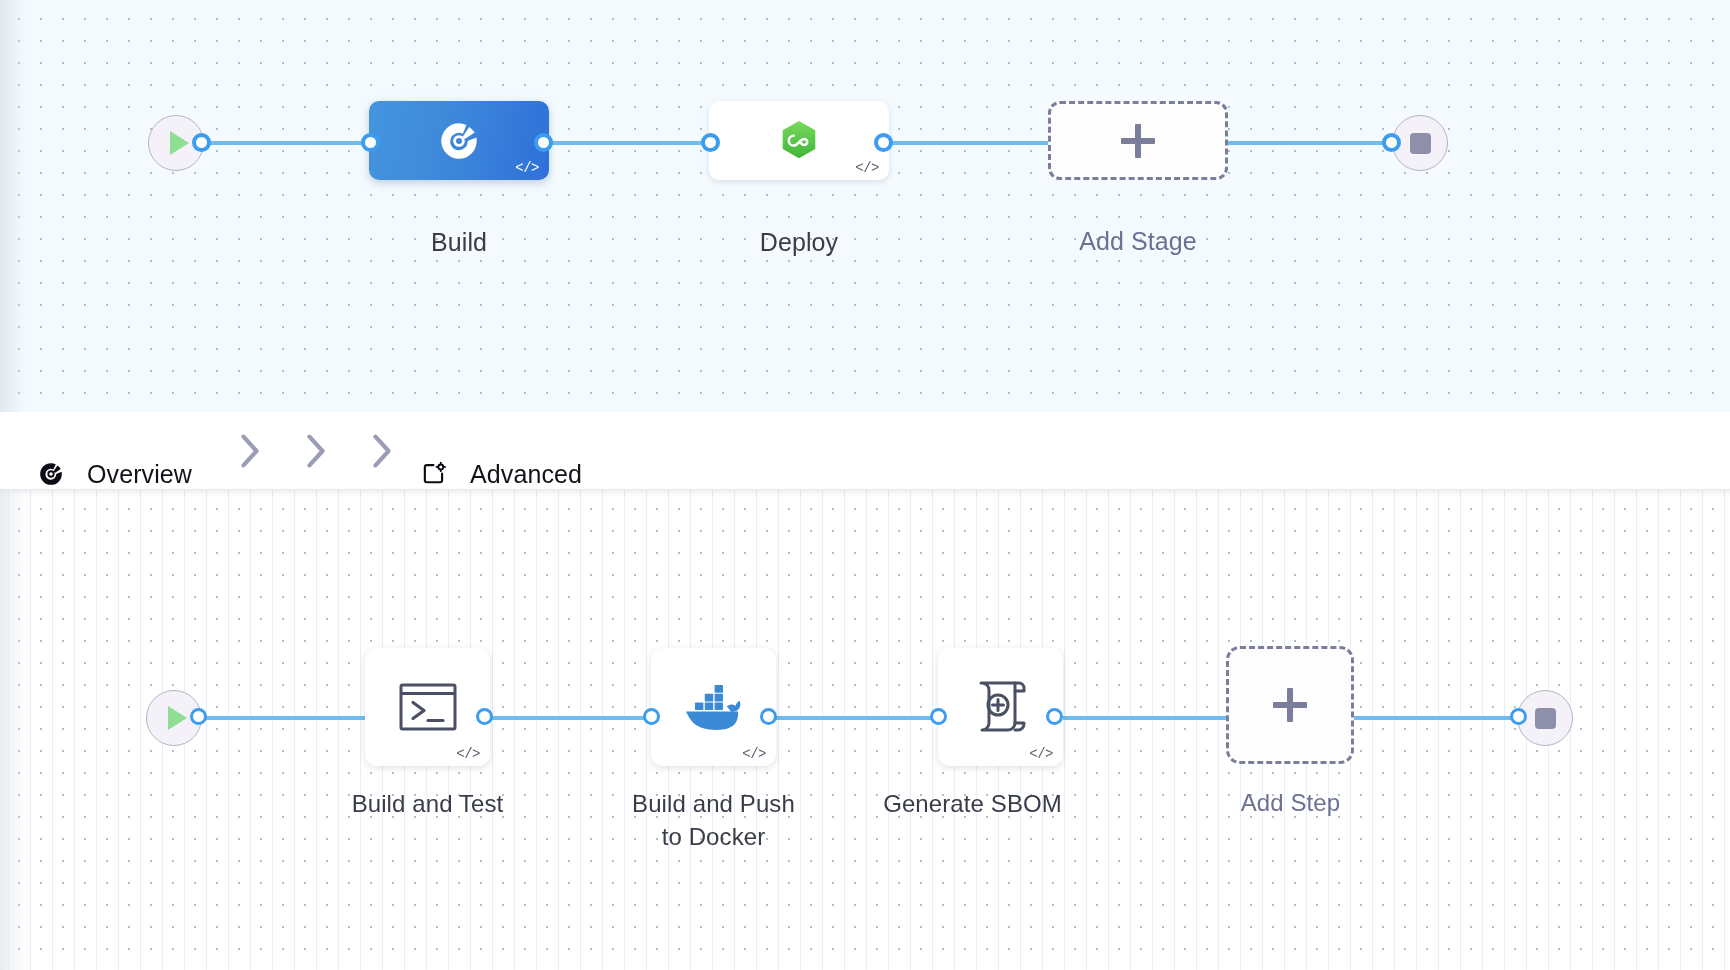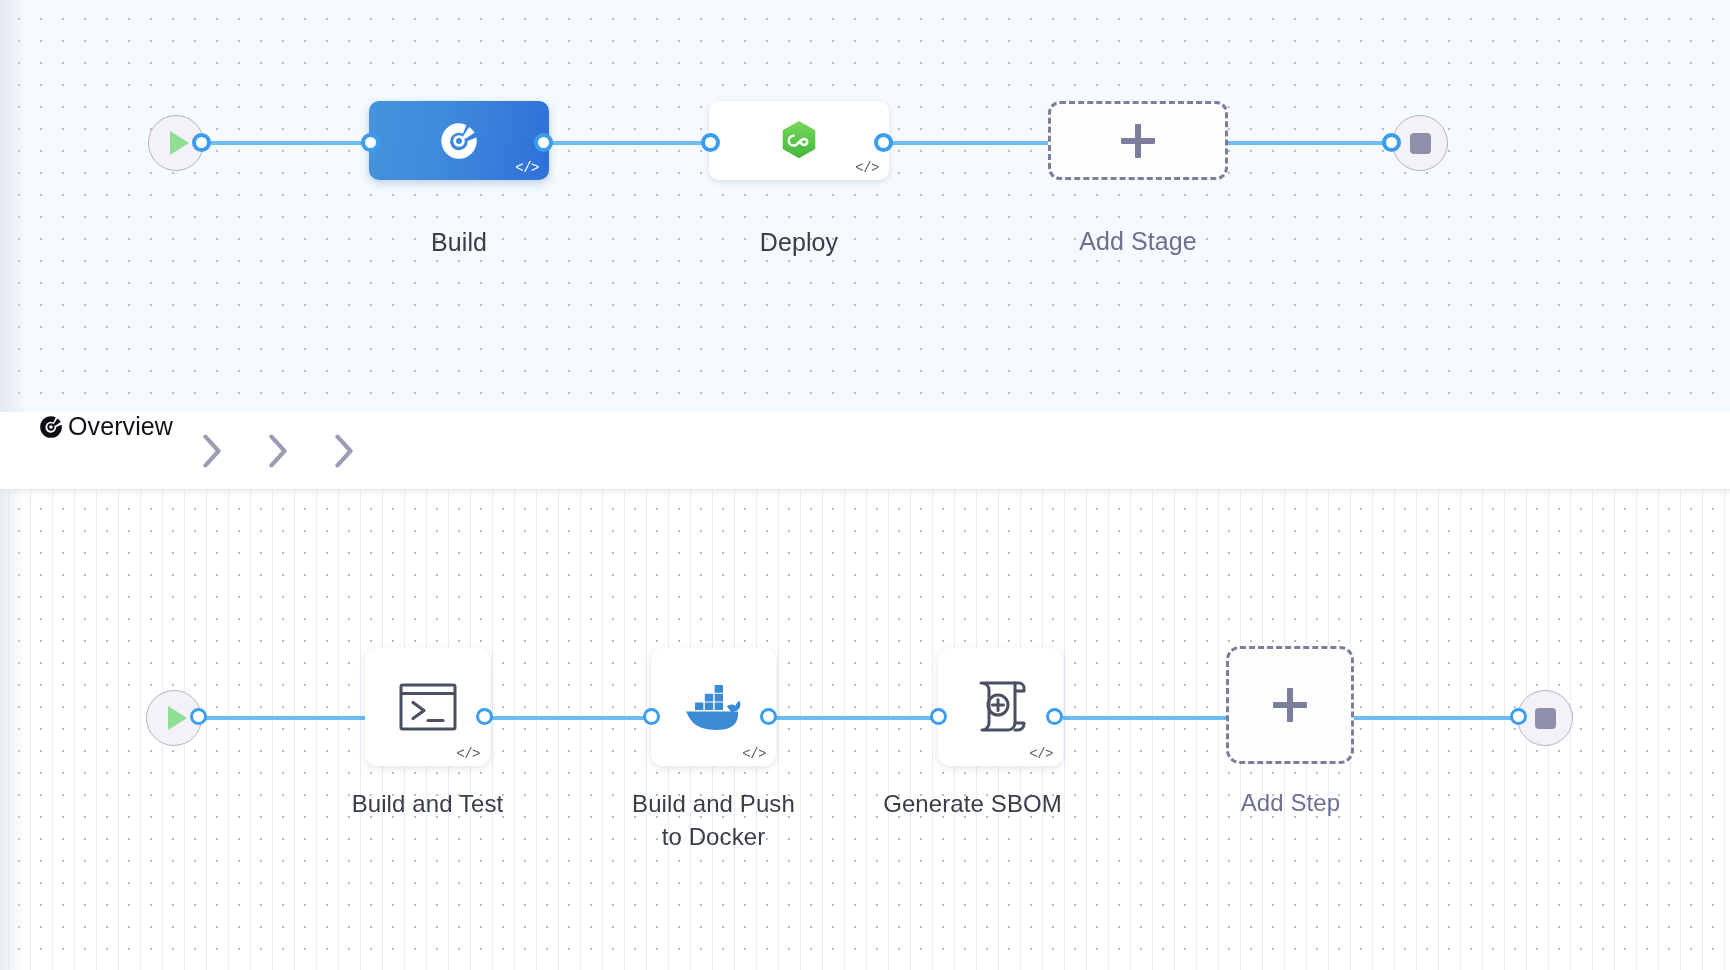--- a/index.html
+++ b/index.html
@@ -188,22 +188,22 @@
     top: 412px; height: 78px;
     background: #ffffff;
     border-bottom: 1px solid #e6e8ee;
     display: flex;
     align-items: center;
     padding-left: 32px;
     z-index: 5;
   }
   .tab {
     display: flex;
-    align-items: flex-start;
-    gap: 2px;
+    align-items: flex-end;
+    gap: 21px;
     height: 100%;
     position: relative;
     padding: 0 4px;
     cursor: pointer;
   }
   .tab-label {
     font-size: 25px;
     color: #12131a;
     letter-spacing: 0.1px;
   }
@@ -309,20 +309,33 @@
         </svg>
     </span>
 
 
     <span class="chev">
       <svg width="22" height="34" viewBox="0 0 16 26">
           <path d="M3 2l10 11L3 24" fill="none" stroke="#9a9db4" stroke-width="3.2" stroke-linecap="round" stroke-linejoin="round"></path>
         </svg>
     </span>
 
+    <div class="tab">
+      <span class="tab-icon">
+        <svg width="28" height="28" viewBox="0 0 26 26">
+          <path d="M20.5 12.5v6.4a1.8 1.8 0 0 1-1.8 1.8H6.3a1.8 1.8 0 0 1-1.8-1.8V6.5a1.8 1.8 0 0 1 1.8-1.8h6.2" fill="none" stroke="#0c0d14" stroke-width="2" stroke-linecap="round"></path>
+          <circle cx="19.3" cy="6.4" r="2.3" fill="none" stroke="#0c0d14" stroke-width="1.8"></circle>
+          <g stroke="#0c0d14" stroke-width="1.6" stroke-linecap="round">
+            <path d="M19.3 2.4v1.1M19.3 9.3v1.1M15.3 6.4h1.1M22.2 6.4h1.1"></path>
+          </g>
+        </svg>
+      </span>
+      <span class="tab-label">Advanced</span>
+      <span class="tab-underline"></span>
+    </div>
 
   </div>
 
   <div class="canvas canvas-steps">
     <div class="pipeline">
 
       <div class="wire" style="left:196px; top:226px; width:178px;"></div>
       <div class="wire" style="left:482px; top:226px; width:178px;"></div>
       <div class="wire" style="left:766px; top:226px; width:180px;"></div>
       <div class="wire" style="left:1052px; top:226px; width:178px;"></div>

